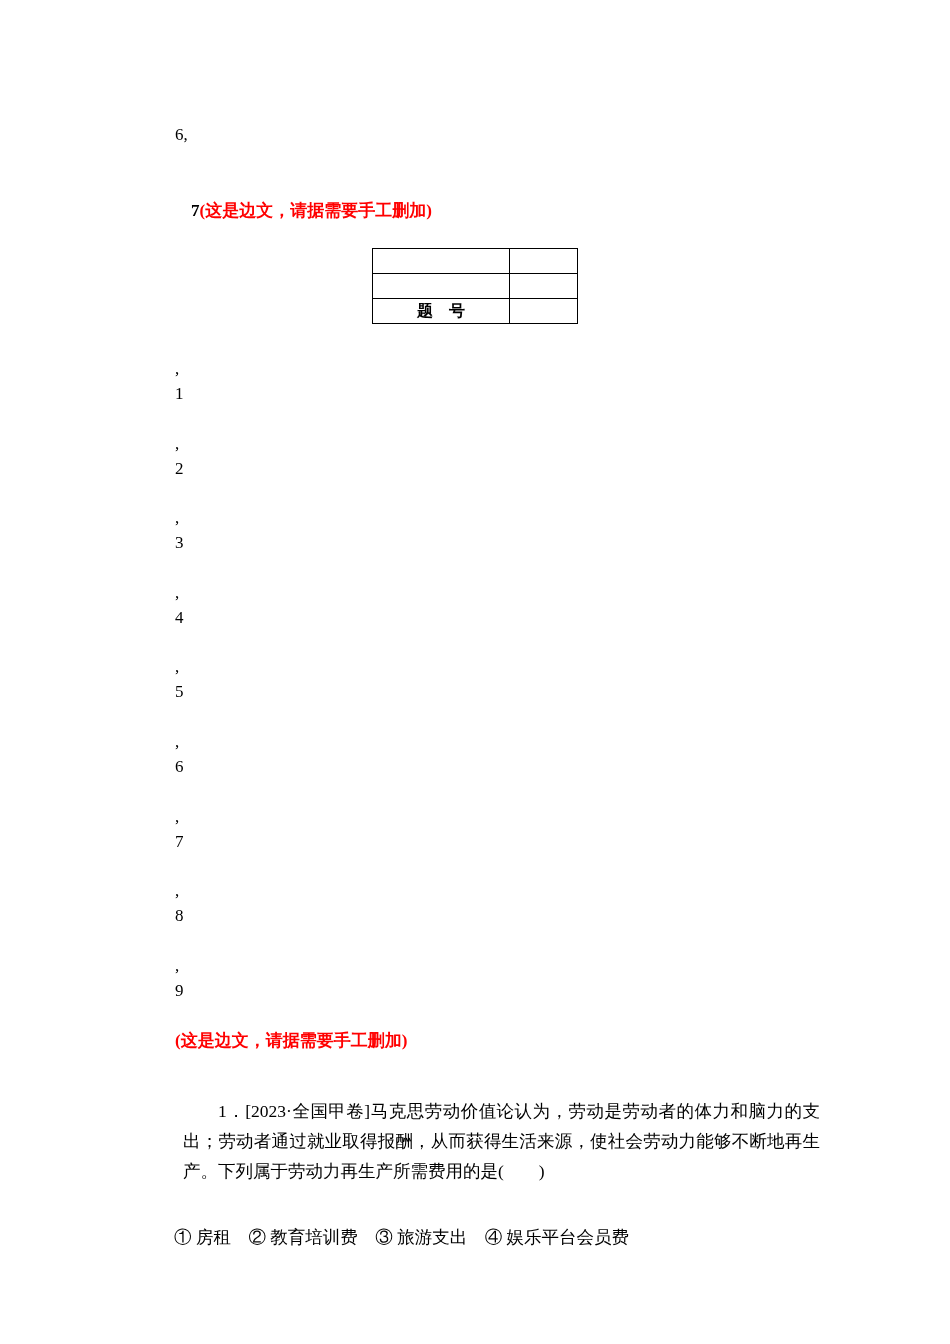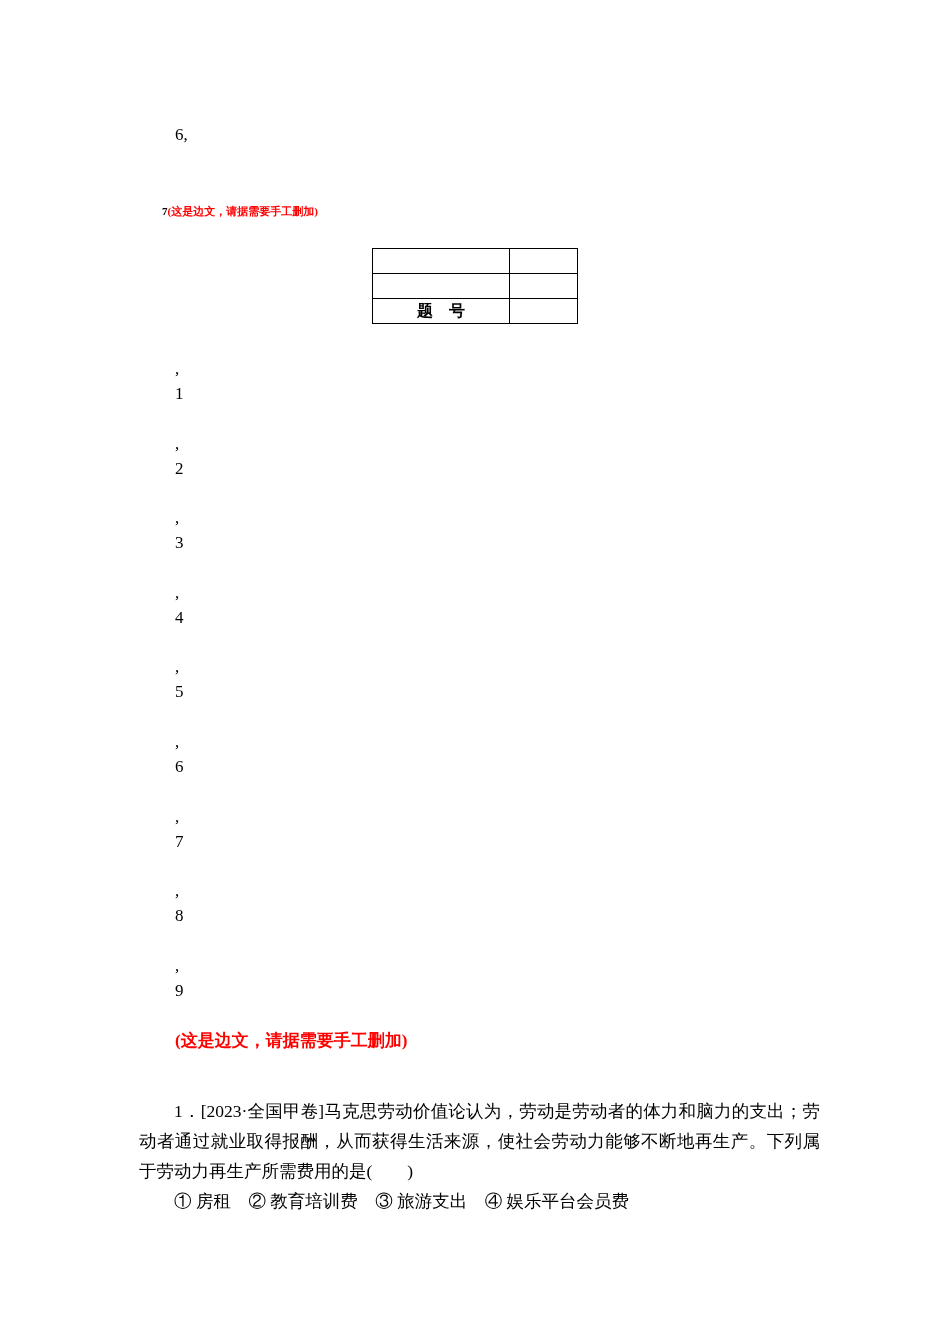--- a/index.html
+++ b/index.html
@@ -7,21 +7,21 @@
     position: relative;
     width: 950px;
     height: 1344px;
     background: #ffffff;
     font-family: "Liberation Serif", "DejaVu Serif", serif;
     color: #000000;
     overflow: hidden;
   }
   .t17 { font-size: 17px; line-height: 25px; }
   .line6 { position: absolute; left: 175px; top: 122px; }
-  .sidenote-top { position: absolute; left: 162px; top: 200px; font-size: 11px; line-height: 22px; }
+  .sidenote-top { position: absolute; left: 191px; top: 200px; font-size: 17px; line-height: 22px; }
   .sidenote-top .prefix { color: #000; font-weight: bold; }
   .red-note { color: #ff0000; font-weight: bold; }
   .answer-table {
     position: absolute; left: 372px; top: 248px;
     border-collapse: collapse;
   }
   .answer-table td {
     border: 1px solid #000;
     height: 24px;
     padding: 0;
@@ -34,22 +34,22 @@
   .answer-table td.c1 { width: 136px; border-radius: 10px; }
   .answer-table td.c2 { width: 67px; }
   .pair { position: absolute; left: 175px; font-size: 17px; line-height: 25px; }
   .pair .comma, .pair .num { display: block; height: 25px; }
   .sidenote-bottom { position: absolute; left: 175px; top: 1029px; font-size: 17px; }
   .question {
     position: absolute; left: 139px; top: 1096px; width: 681px;
     font-size: 17.5px; line-height: 30px;
   }
   .question p { margin: 0; }
-  .question .stem { text-indent: 2em; text-align: justify; }
-  .question .options { text-indent: 2em; }
+  .question .stem { text-indent: 2em; text-align: justify; margin-left: 44px; }
+  .question .options { text-indent: 2em; margin-top: 36px; }
 </style>
 </head>
 <body>
 
 <div class="page">
 
   <div class="line6 t17">6,</div>
 
   <div class="sidenote-top">
     <span class="prefix">7</span><span class="red-note">(这是边文，请据需要手工删加)</span>

